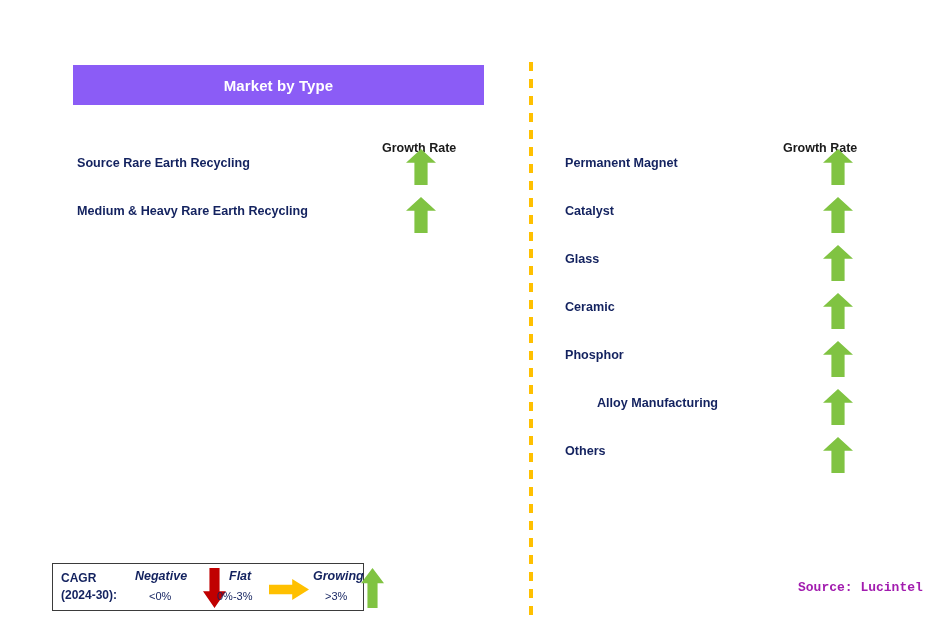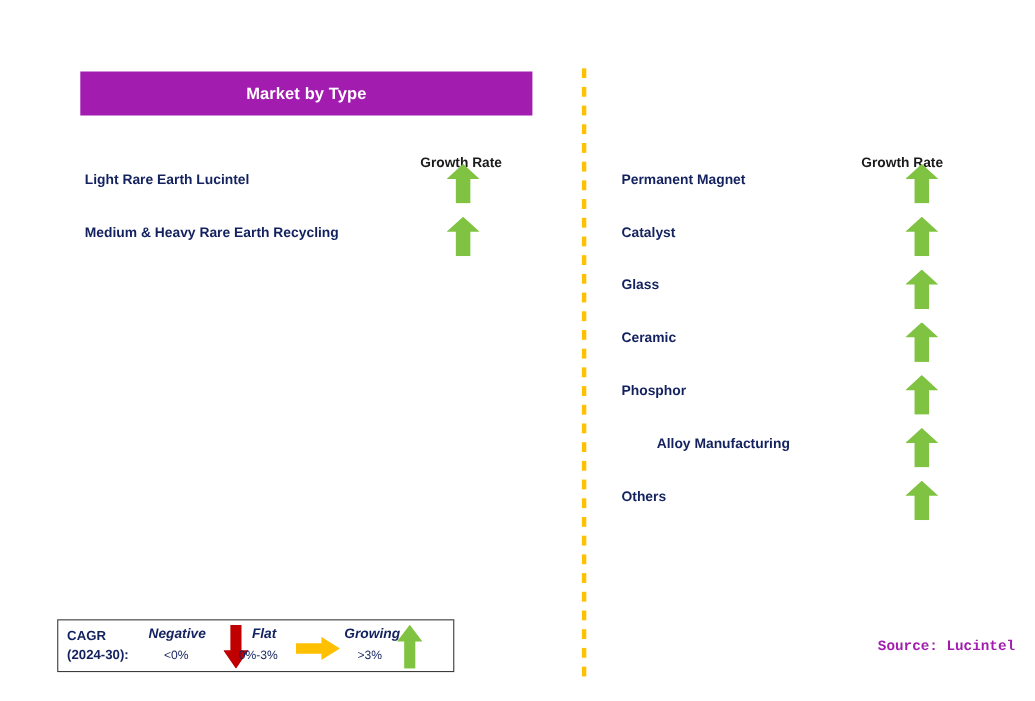--- a/index.html
+++ b/index.html
@@ -19,21 +19,21 @@
   .panel {
     position: absolute;
     top: 0;
     height: 637px;
   }
   #panel-type     { left: 0px;   width: 515px; }
   #panel-app      { left: 545px; width: 396px; }
 
   .panel-header {
     position: absolute;
-    background: #a21caf;
+    background: #8b5cf6;
     color: #ffffff;
     font-size: 15px;
     font-weight: bold;
     display: flex;
     align-items: center;
     justify-content: center;
     letter-spacing: 0.1px;
   }
   #panel-type .panel-header {
     left: 73px;  top: 65px; width: 411px; height: 40px;
@@ -105,21 +105,21 @@
     );
     background-size: 4px 17px;
     background-repeat: repeat-y;
   }
 
   
   #legend {
     position: absolute;
     left: 52px;
     top: 563px;
-    width: 361px;
+    width: 312px;
     height: 48px;
     border: 1.5px solid #3b3b3b;
     background: #ffffff;
     box-sizing: border-box;
   }
   .legend-title {
     position: absolute;
     left: 8px;
     top: 6px;
     width: 72px;
@@ -170,21 +170,21 @@
     font-family: Liberation Mono, monospace;
   }
 </style>
 </head>
 <body>
 
 <div class="panel" id="panel-type">
   <div class="panel-header">Market by Type</div>
   <div class="growth-label">Growth Rate</div>
   <div id="type-rows">
-      <div class="row-label" style="top: 148px;">Light Rare Earth Lucintel</div>
+      <div class="row-label" style="top: 148px;">Source Rare Earth Recycling</div>
       <div class="row-arrow" style="top: 149px;">
         <div class="arrow-up"></div>
       </div>
       <div class="row-label" style="top: 196px;">Medium &amp; Heavy Rare Earth Recycling</div>
       <div class="row-arrow" style="top: 197px;">
         <div class="arrow-up"></div>
       </div>
     </div>
 </div>
 

